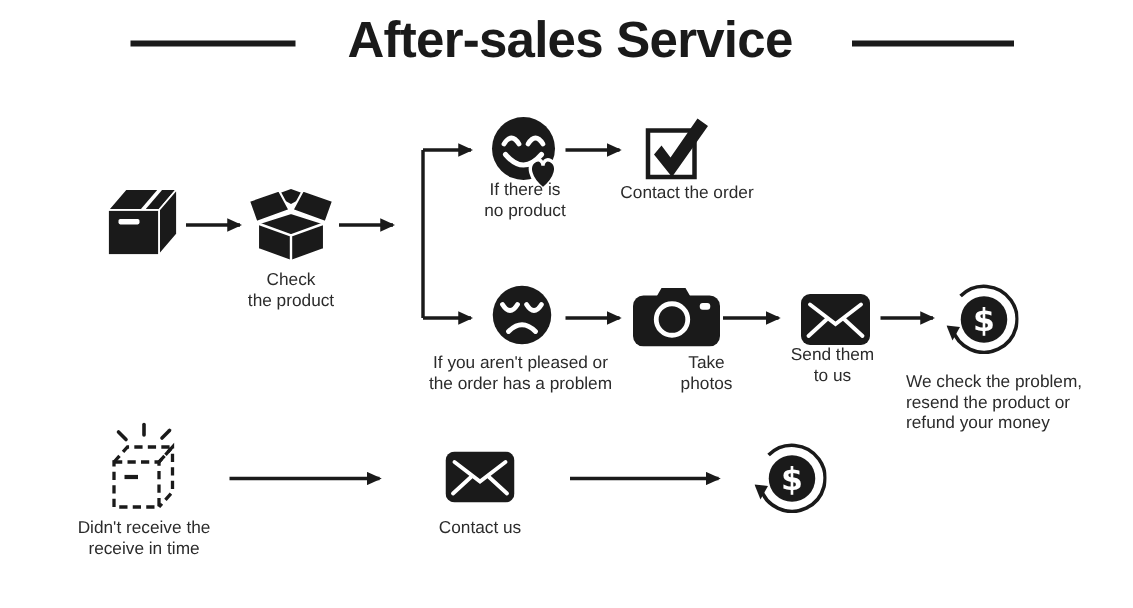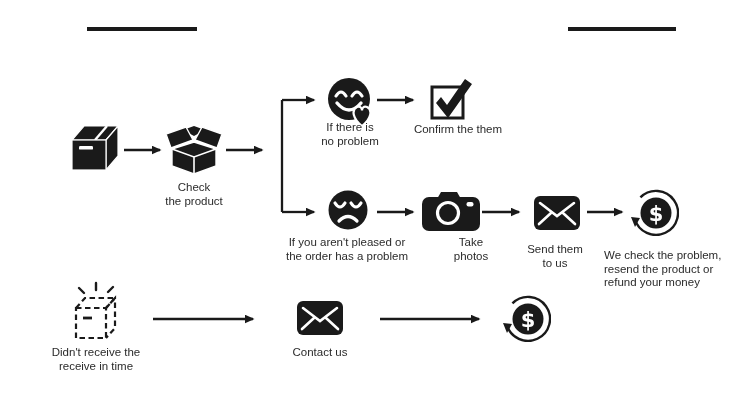--- a/index.html
+++ b/index.html
@@ -23,20 +23,21 @@
     white-space:pre-line; font-size:11.5px; line-height:13.5px; color:#2b2b2b;
   }
   .label.left-align { transform:none; text-align:left; }
 </style>
 </head>
 <body>
 
 <div class="stage">
 
   <span class="title-dash left"></span>
+  <h1 class="page-title">After-sales Service</h1>
   <span class="title-dash right"></span>
 
   <svg class="arrows" viewBox="0 0 755 405">
     <defs>
       <marker id="ah" markerWidth="10" markerHeight="9" refX="8.5" refY="4.5" orient="auto" markerUnits="userSpaceOnUse">
         <path d="M0,0 L10,4.5 L0,9 Z" fill="#1a1a1a"></path>
       </marker>
     </defs>
     <g stroke="#1a1a1a" stroke-width="2.3" fill="none">
       <line x1="124" y1="150" x2="160" y2="150" marker-end="url(#ah)"></line>
@@ -78,29 +79,29 @@
   <div class="icon" style="left:327px;top:77px;width:48px;height:50px">
     <svg viewBox="0 0 48 50">
       <circle cx="22" cy="22" r="21" fill="#1a1a1a"></circle>
       <path d="M9,19 Q14,11 19,19" stroke="#fff" stroke-width="3.2" fill="none" stroke-linecap="round"></path>
       <path d="M25,19 Q30,11 35,19" stroke="#fff" stroke-width="3.2" fill="none" stroke-linecap="round"></path>
       <path d="M10,26 Q22,40 34,26" stroke="#fff" stroke-width="3.4" fill="none" stroke-linecap="round"></path>
       <path d="M35,49 C26,42 24,33 30,30 C33,28.5 35,31 35,33.5 C35,31 37,28.5 40,30 C46,33 44,42 35,49 Z" fill="#1a1a1a" stroke="#fff" stroke-width="2.2"></path>
     </svg>
   </div>
   <div class="label" style="left:350px;top:121px">If there is
-no problem</div>
+no product</div>
 
   <div class="icon" style="left:429px;top:76px;width:44px;height:44px">
     <svg viewBox="0 0 44 44">
       <rect x="3" y="11" width="31" height="31" fill="#fff" stroke="#1a1a1a" stroke-width="3"></rect>
       <polygon points="7,27 12,21 18,29 36,3 43,8 19,42" fill="#1a1a1a"></polygon>
     </svg>
   </div>
-  <div class="label" style="left:458px;top:123px">Confirm the them</div>
+  <div class="label" style="left:458px;top:123px">Contact the order</div>
 
   <div class="icon" style="left:328px;top:190px;width:40px;height:40px">
     <svg viewBox="0 0 40 40">
       <circle cx="20" cy="20" r="19.5" fill="#1a1a1a"></circle>
       <path d="M7,13 Q12,21 17,13" stroke="#fff" stroke-width="3.2" fill="none" stroke-linecap="round"></path>
       <path d="M23,13 Q28,21 33,13" stroke="#fff" stroke-width="3.2" fill="none" stroke-linecap="round"></path>
       <path d="M11,31 Q20,22 29,31" stroke="#fff" stroke-width="3.2" fill="none" stroke-linecap="round"></path>
     </svg>
   </div>
   <div class="label" style="left:347px;top:236px">If you aren't pleased or
@@ -117,21 +118,21 @@
   <div class="label" style="left:471px;top:236px">Take
 photos</div>
 
   <div class="icon" style="left:534px;top:196px;width:46px;height:34px">
     <svg viewBox="0 0 46 34">
       <rect x="0" y="0" width="46" height="34" rx="6" fill="#1a1a1a"></rect>
       <path d="M6,7 L23,20 L40,7" stroke="#fff" stroke-width="2.6" fill="none" stroke-linecap="round"></path>
       <path d="M5,28 L17,17 M41,28 L29,17" stroke="#fff" stroke-width="2.6" fill="none" stroke-linecap="round"></path>
     </svg>
   </div>
-  <div class="label" style="left:555px;top:243px">Send them
+  <div class="label" style="left:555px;top:231px">Send them
 to us</div>
 
   <div class="icon" style="left:631px;top:188px;width:48px;height:48px">
     <svg viewBox="0 0 48 48">
       <path d="M9.4,9.4 A22,22 0 1 1 3.8,30.7" stroke="#1a1a1a" stroke-width="2.4" fill="none"></path>
       <polygon points="0,29 9,30 4,39" fill="#1a1a1a"></polygon>
       <circle cx="25" cy="25" r="15.5" fill="#1a1a1a"></circle>
       <text x="25" y="32.5" text-anchor="middle" font-size="21" font-weight="bold" fill="#ffffff" font-family="DejaVu Sans, sans-serif">$</text>
     </svg>
   </div>

